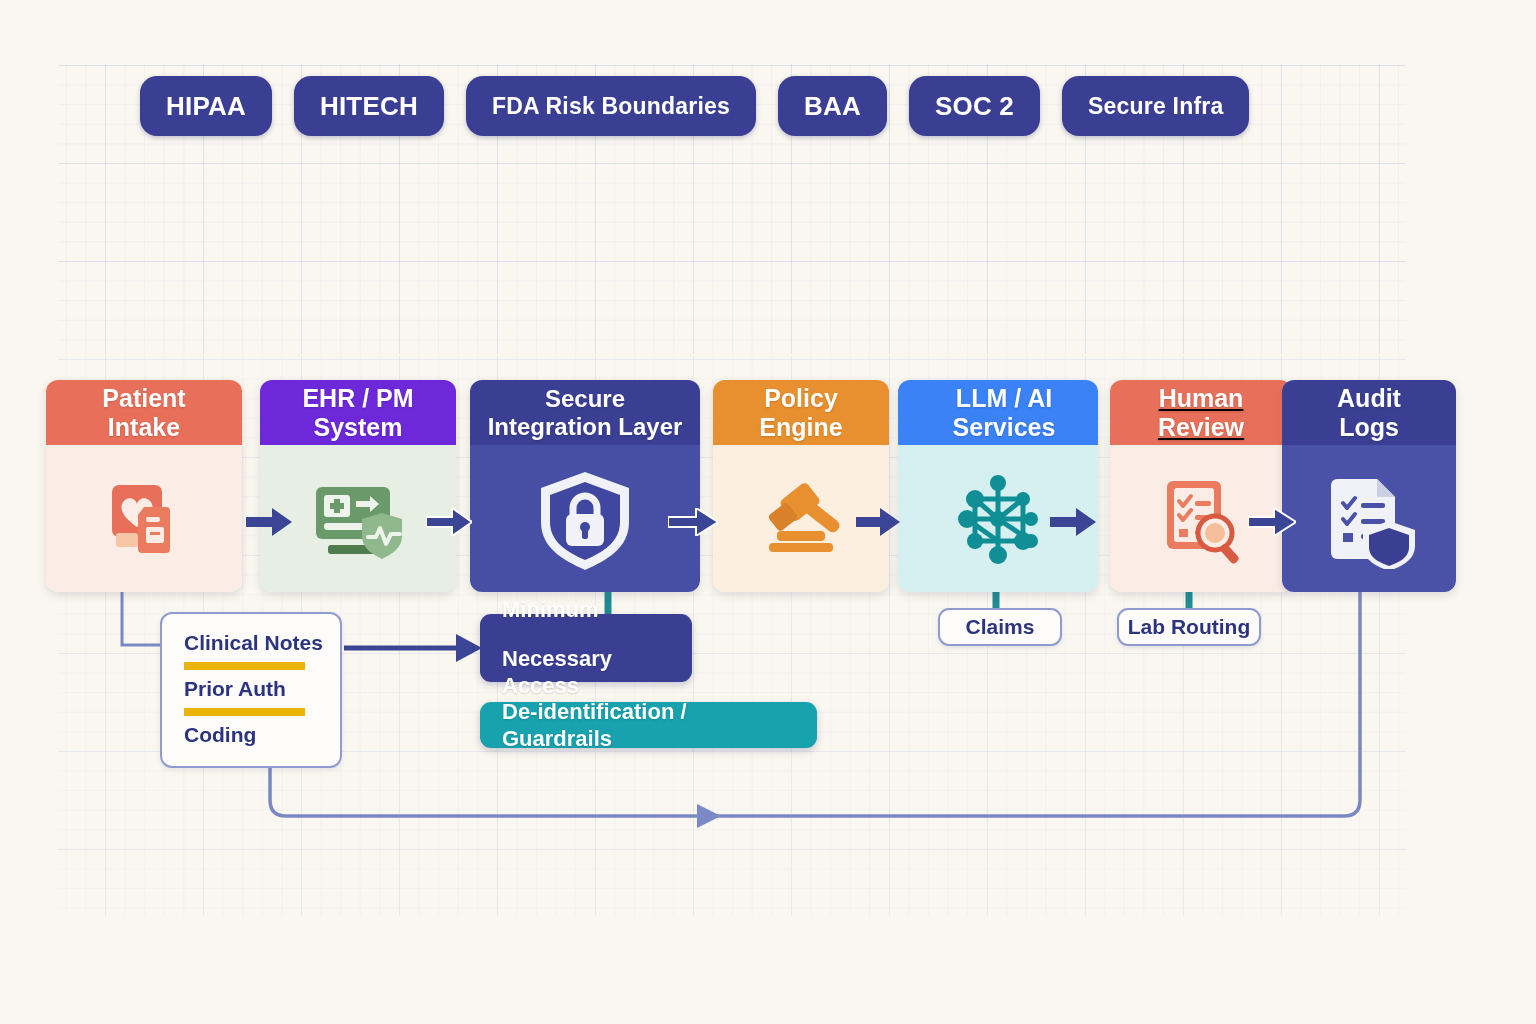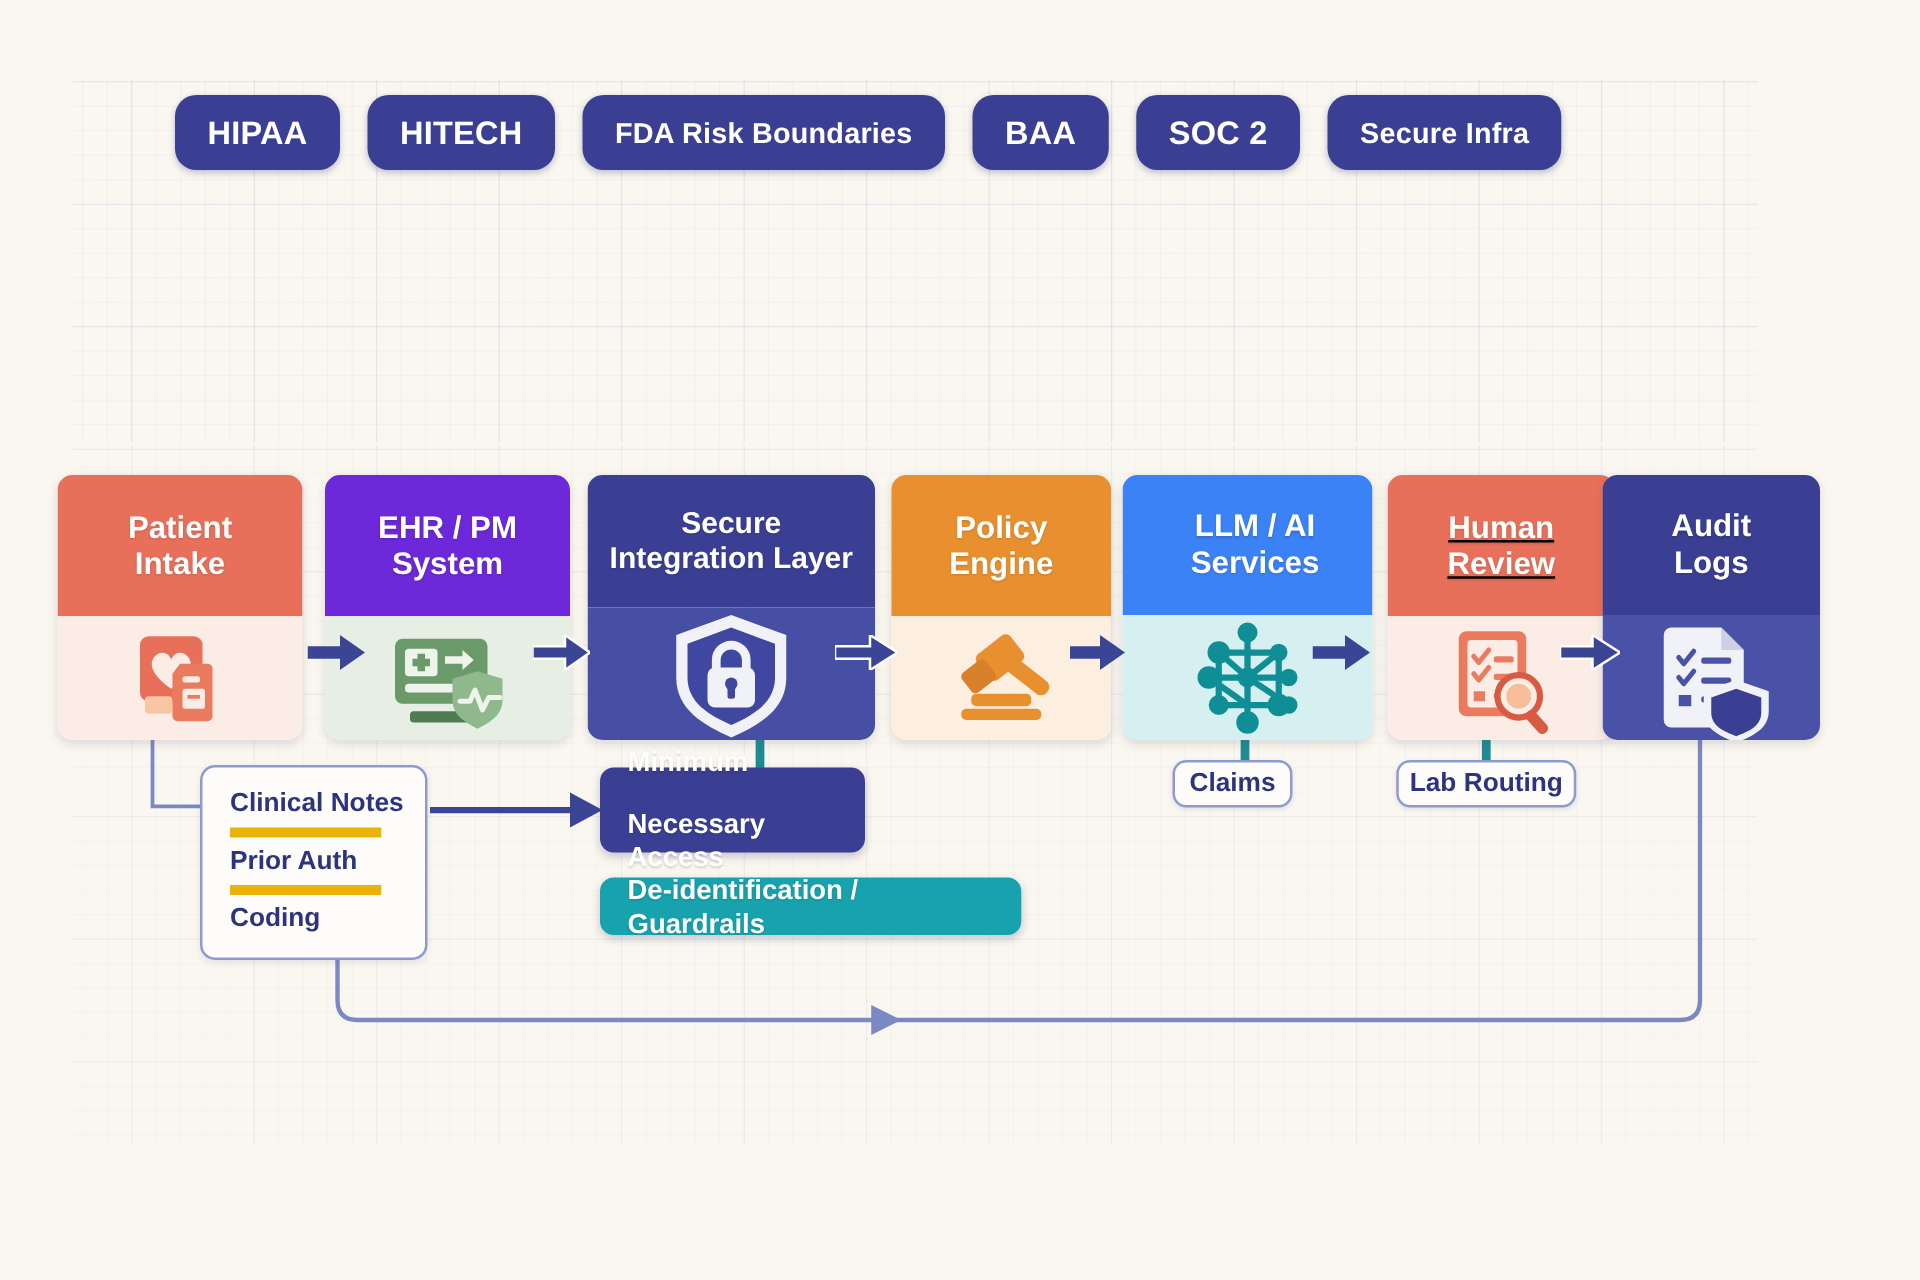--- a/index.html
+++ b/index.html
@@ -91,21 +91,21 @@
     position: absolute;
     top: 0;
     height: 212px;
     border-radius: 12px;
     overflow: hidden;
     box-shadow: 0 3px 8px rgba(70,70,100,.16);
     display: flex;
     flex-direction: column;
   }
   .stage-head {
-    height: 113px;
+    height: 65px;
     display: flex;
     flex-direction: column;
     align-items: center;
     justify-content: center;
     color: #ffffff;
     font-size: 25px;
     font-weight: bold;
     line-height: 1.15;
     text-align: center;
     padding: 0 8px;
@@ -402,17 +402,17 @@
   <div class="pill-solid" style="left:480px; top:614px; width:212px; height:68px; background:#3B3F93;">
     <span>Minimum</span>
     <span>Necessary Access</span>
   </div>
 
   <div class="pill-solid" style="left:480px; top:702px; width:337px; height:46px; background:#17A2AE;
               justify-content:center; font-size:22px;">
     <span>De-identification / Guardrails</span>
   </div>
 
-  <div class="pill-outline" style="left:938px; top:608px; width:96px; height:38px;">Claims</div>
+  <div class="pill-outline" style="left:938px; top:608px; width:124px; height:38px;">Claims</div>
 
   <div class="pill-outline" style="left:1117px; top:608px; width:144px; height:38px;">Lab Routing</div>
 
 </div>
 
 </body></html>

